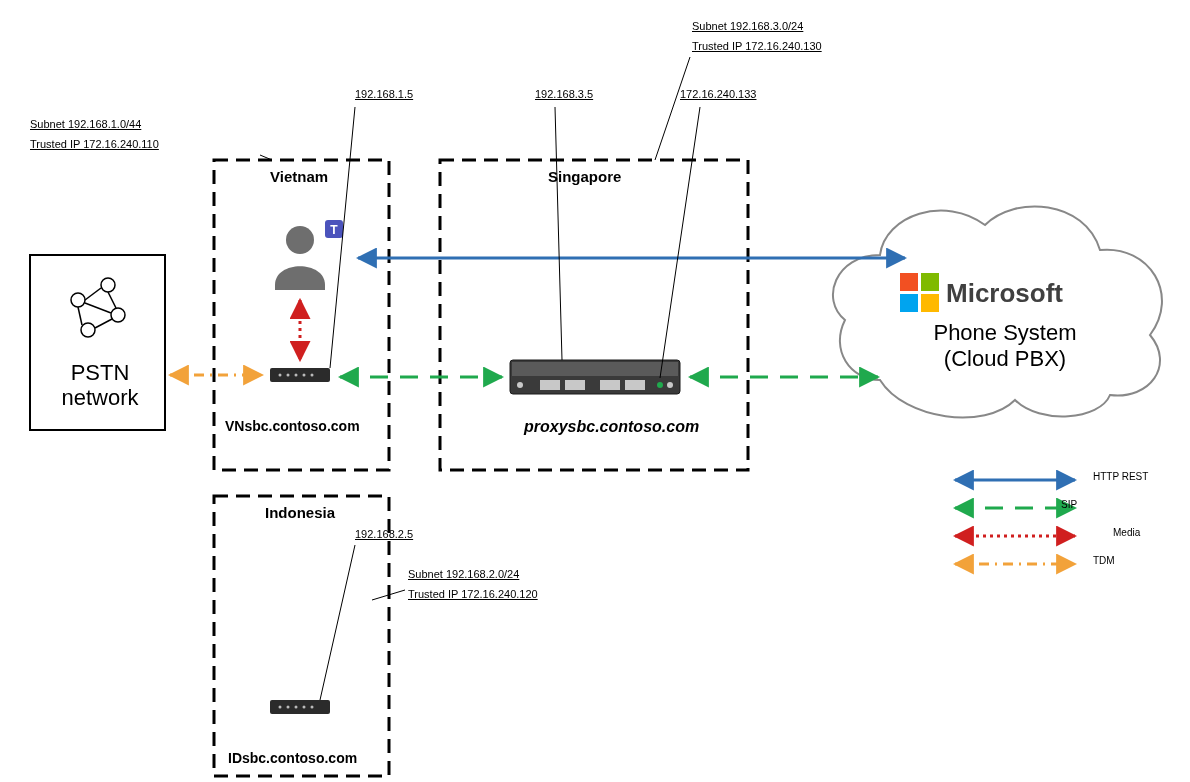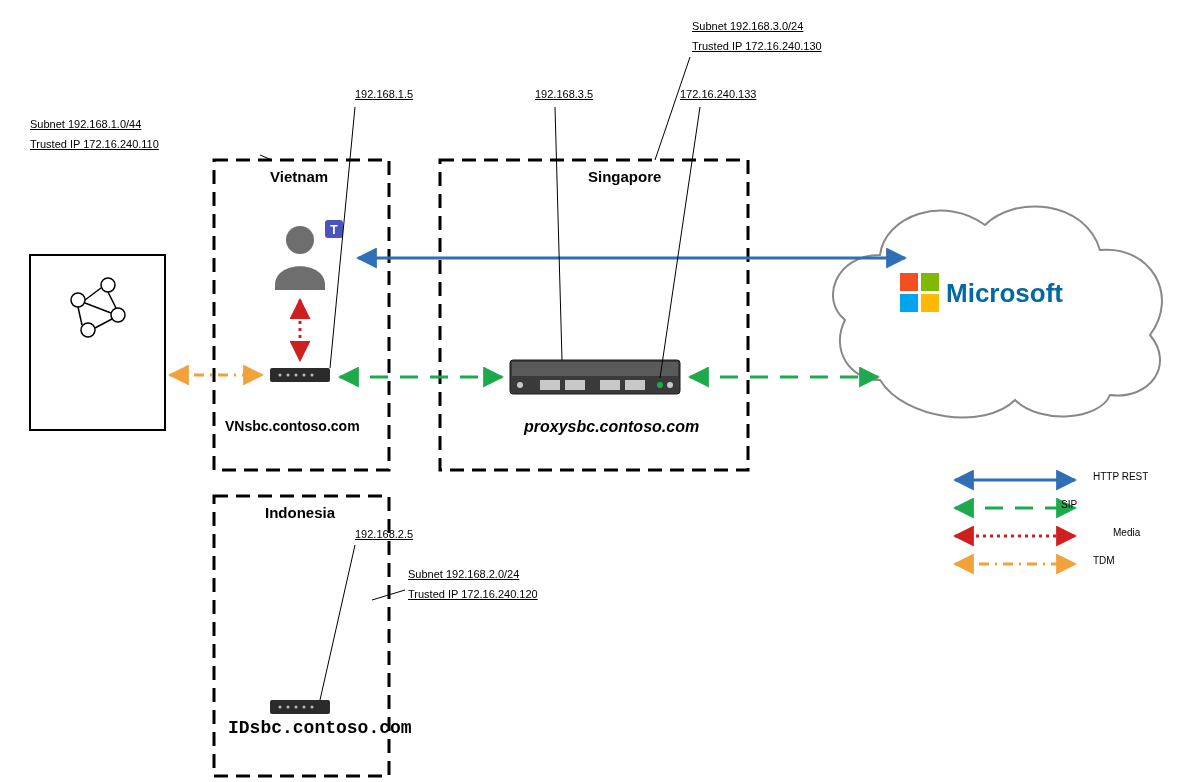--- a/index.html
+++ b/index.html
@@ -167,32 +167,40 @@
   <div class="abs label ul" style="left:30px; top:138px;">Trusted IP 172.16.240.110</div>
 
   <div class="abs label ul" style="left:355px; top:88px;text-align:right;">192.168.1.5</div>
   <div class="abs label ul" style="left:535px; top:88px;">192.168.3.5</div>
   <div class="abs label ul" style="left:680px; top:88px;">172.16.240.133</div>
 
   <div class="abs label ul" style="left:692px; top:20px;">Subnet 192.168.3.0/24</div>
   <div class="abs label ul" style="left:692px; top:40px;">Trusted IP 172.16.240.130</div>
 
   <div class="abs site-title" style="left:270px; top:168px;">Vietnam</div>
-  <div class="abs site-title" style="left:588px; top:168px;">Singapore</div>
+  <div class="abs site-title" style="left:548px; top:168px;">Singapore</div>
   <div class="abs site-title" style="left:265px; top:504px;">Indonesia</div>
 
   <div class="abs" style="left:225px; top:418px; font-weight:700; font-size:14px;">VNsbc.contoso.com</div>
   <div class="abs" style="left:524px; top:418px; font-weight:700; font-size:16px;font-style:italic;">proxysbc.contoso.com</div>
-  <div class="abs" style="left:228px; top:718px; font-weight:700; font-size:18px;font-family:Liberation Mono, monospace;">IDsbc.contoso.com</div>
+  <div class="abs" style="left:228px; top:750px; font-weight:700; font-size:14px;">IDsbc.contoso.com</div>
 
   <div class="abs label ul" style="left:355px; top:528px;">192.168.2.5</div>
   <div class="abs label ul" style="left:408px; top:568px;">Subnet 192.168.2.0/24</div>
   <div class="abs label ul" style="left:408px; top:588px;">Trusted IP 172.16.240.120</div>
 
-
-  <div class="abs" style="left:946px; top:278px; font-size:26px; color:#0369a1; font-weight:600;">Microsoft</div>
+  <div class="abs" style="left:55px; top:360px; font-size:22px; text-align:center; width:90px; line-height:1.15;">
+    <span>PSTN</span><br>
+    <span>network</span>
+  </div>
+
+  <div class="abs" style="left:946px; top:278px; font-size:26px; color:#404040; font-weight:600;">Microsoft</div>
+  <div class="abs" style="left:905px; top:320px; font-size:22px; width:200px; text-align:center; line-height:1.2;">
+    <span>Phone System</span><br>
+    <span>(Cloud PBX)</span>
+  </div>
 
   <div class="abs legend-label" style="left:1093px; top:471px;">HTTP REST</div>
   <div class="abs legend-label" style="left:1061px; top:499px;">SIP</div>
   <div class="abs legend-label" style="left:1093px; top:527px;margin-left:20px;">Media</div>
   <div class="abs legend-label" style="left:1093px; top:555px;">TDM</div>
 
 </div>
 
 </body></html>

